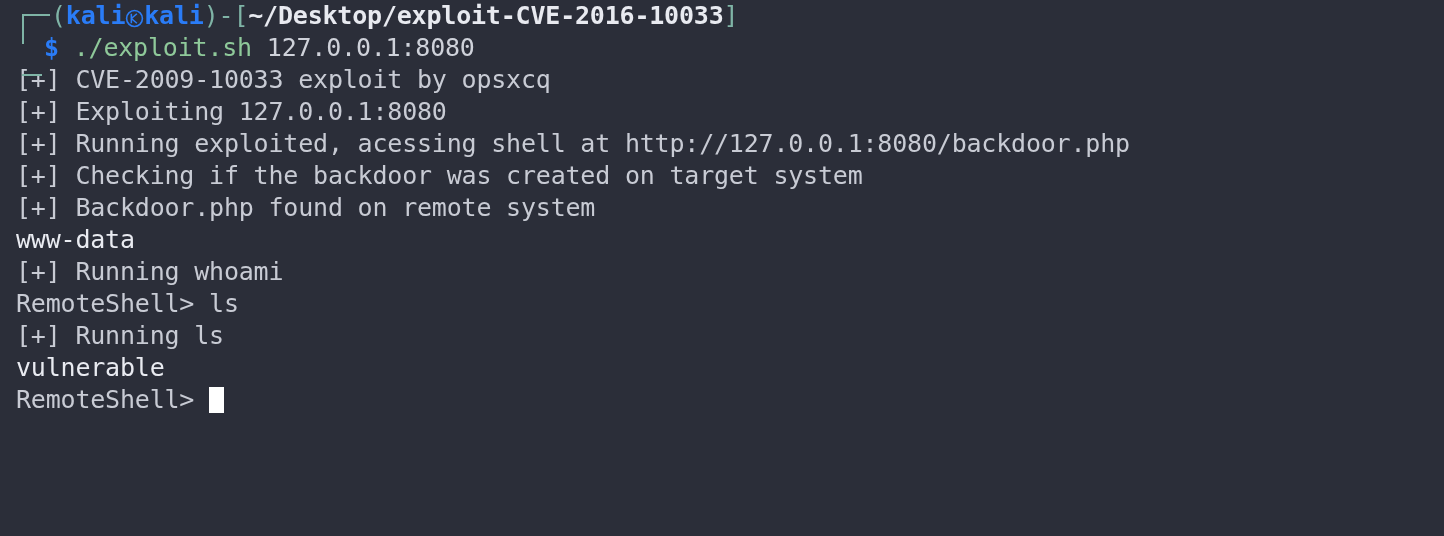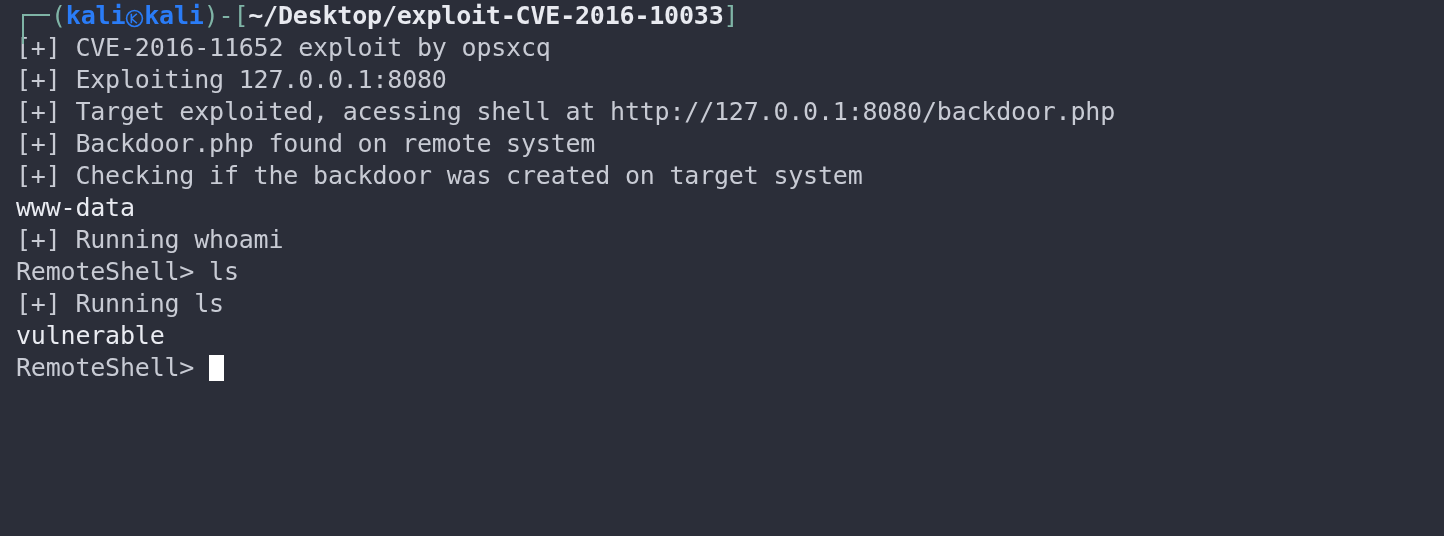--- a/index.html
+++ b/index.html
@@ -109,26 +109,30 @@
 
     <div class="pline1">
       <span class="corner-top"></span>
       <span class="corner-vert"></span>
       <span class="prompt-text-1"><span class="paren">(</span><span class="userhost">kali</span><span class="kali-glyph"><svg class="kali-logo" viewBox="0 0 24 24" aria-hidden="true">
               <circle cx="12" cy="12" r="10" fill="none" stroke="#2a7cf7" stroke-width="2"></circle>
               <path d="M8 6 L8 18 M8 12 L15 6 M8 12 L15 18" stroke="#2a7cf7" stroke-width="2" fill="none"></path>
             </svg></span><span class="userhost">kali</span><span class="paren">)</span><span class="deco">-</span><span class="deco">[</span><span class="path">~/Desktop/exploit-CVE-2016-10033</span><span class="deco">]</span></span>
     </div>
 
+    <div class="pline2">
+      <span class="corner-bot"></span>
+      <span class="prompt-text-2"><span class="dollar">$</span><span class="out"> </span><span class="cmd">./exploit.sh</span><span class="out"> </span><span class="arg">127.0.0.1:8080</span></span>
+    </div>
 
-    <div class="line out">[+] CVE-2016-11652 exploit by opsxcq</div>
+    <div class="line out">[+] CVE-2009-10033 exploit by opsxcq</div>
     <div class="line out">[+] Exploiting 127.0.0.1:8080</div>
-    <div class="line out">[+] Target exploited, acessing shell at http://127.0.0.1:8080/backdoor.php</div>
+    <div class="line out">[+] Running exploited, acessing shell at http://127.0.0.1:8080/backdoor.php</div>
+    <div class="line out">[+] Checking if the backdoor was created on target system</div>
     <div class="line out">[+] Backdoor.php found on remote system</div>
-    <div class="line out">[+] Checking if the backdoor was created on target system</div>
     <div class="line bright">www-data</div>
     <div class="line out">[+] Running whoami</div>
     <div class="line out">RemoteShell&gt; ls</div>
     <div class="line out">[+] Running ls</div>
     <div class="line bright">vulnerable</div>
 
     <div class="line out"><span>RemoteShell&gt; </span><span class="cursor"></span></div>
 
   </div>
 </div>

